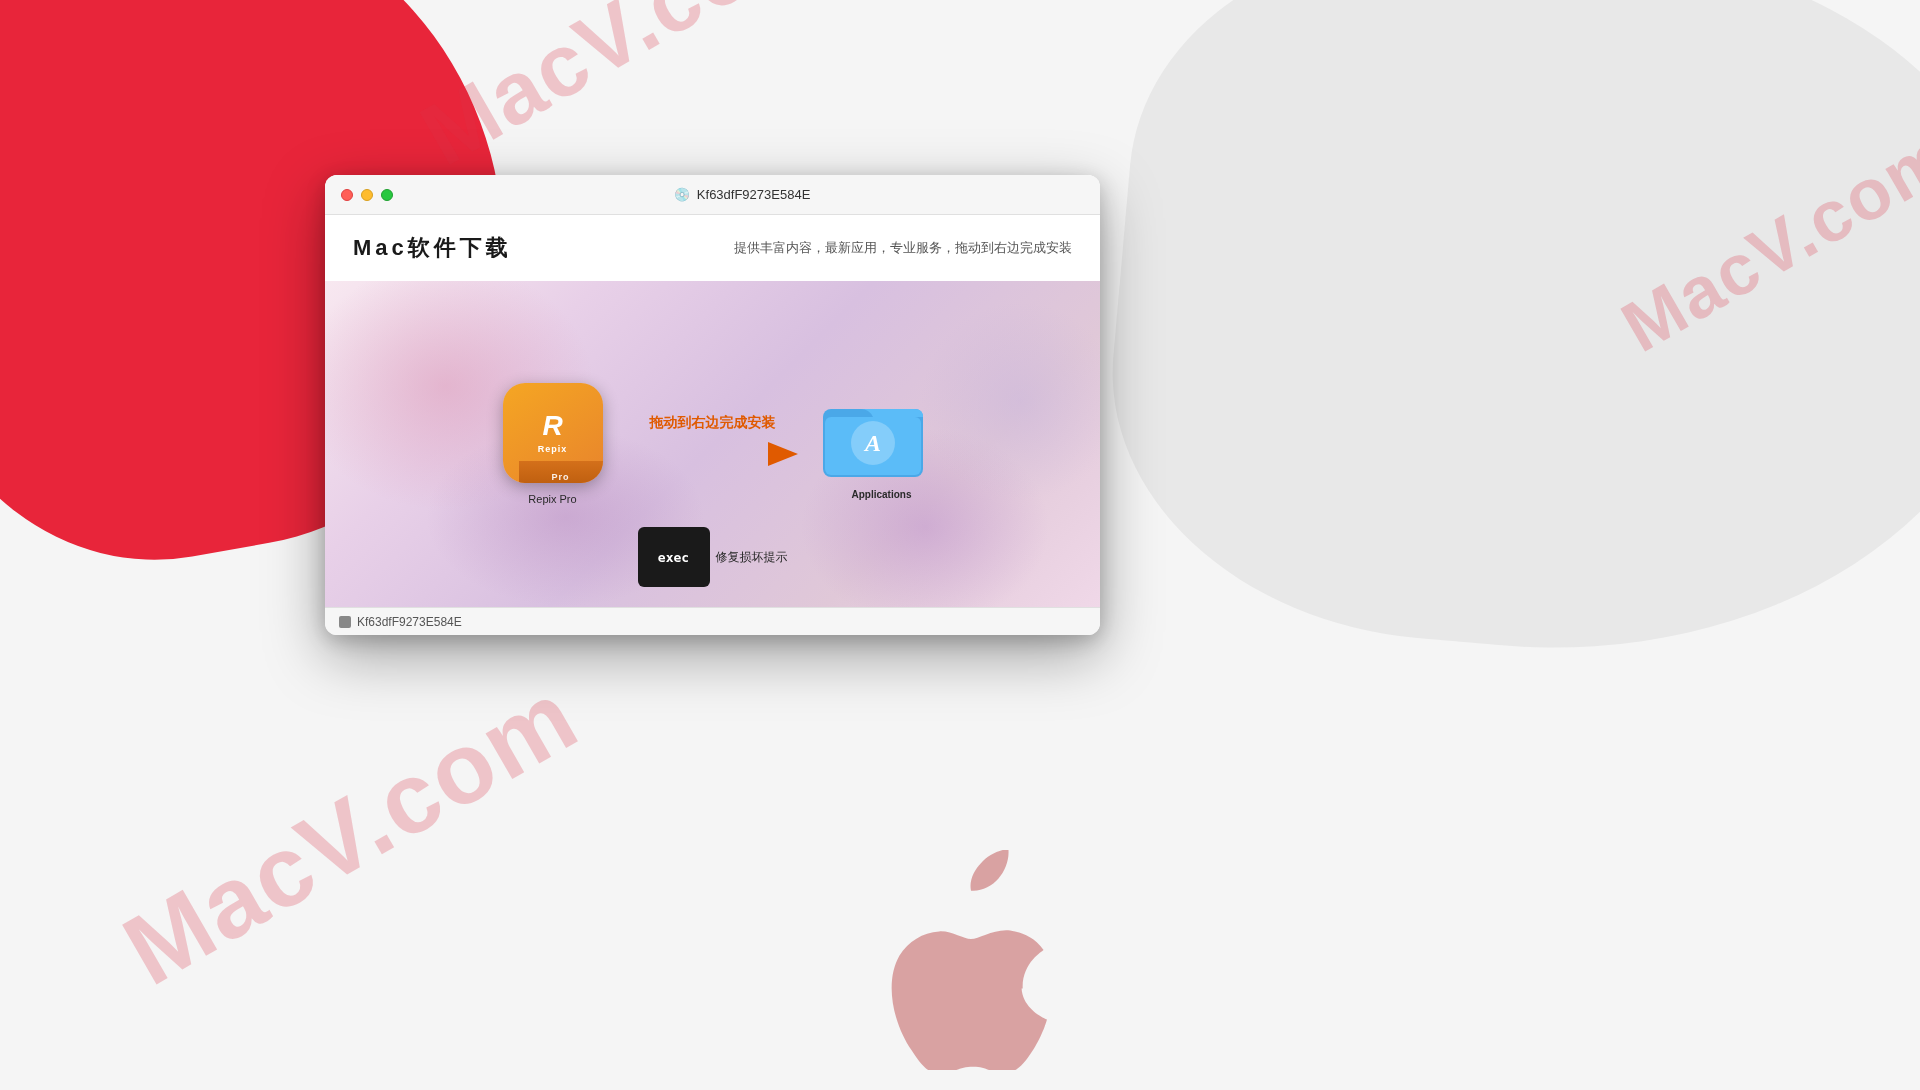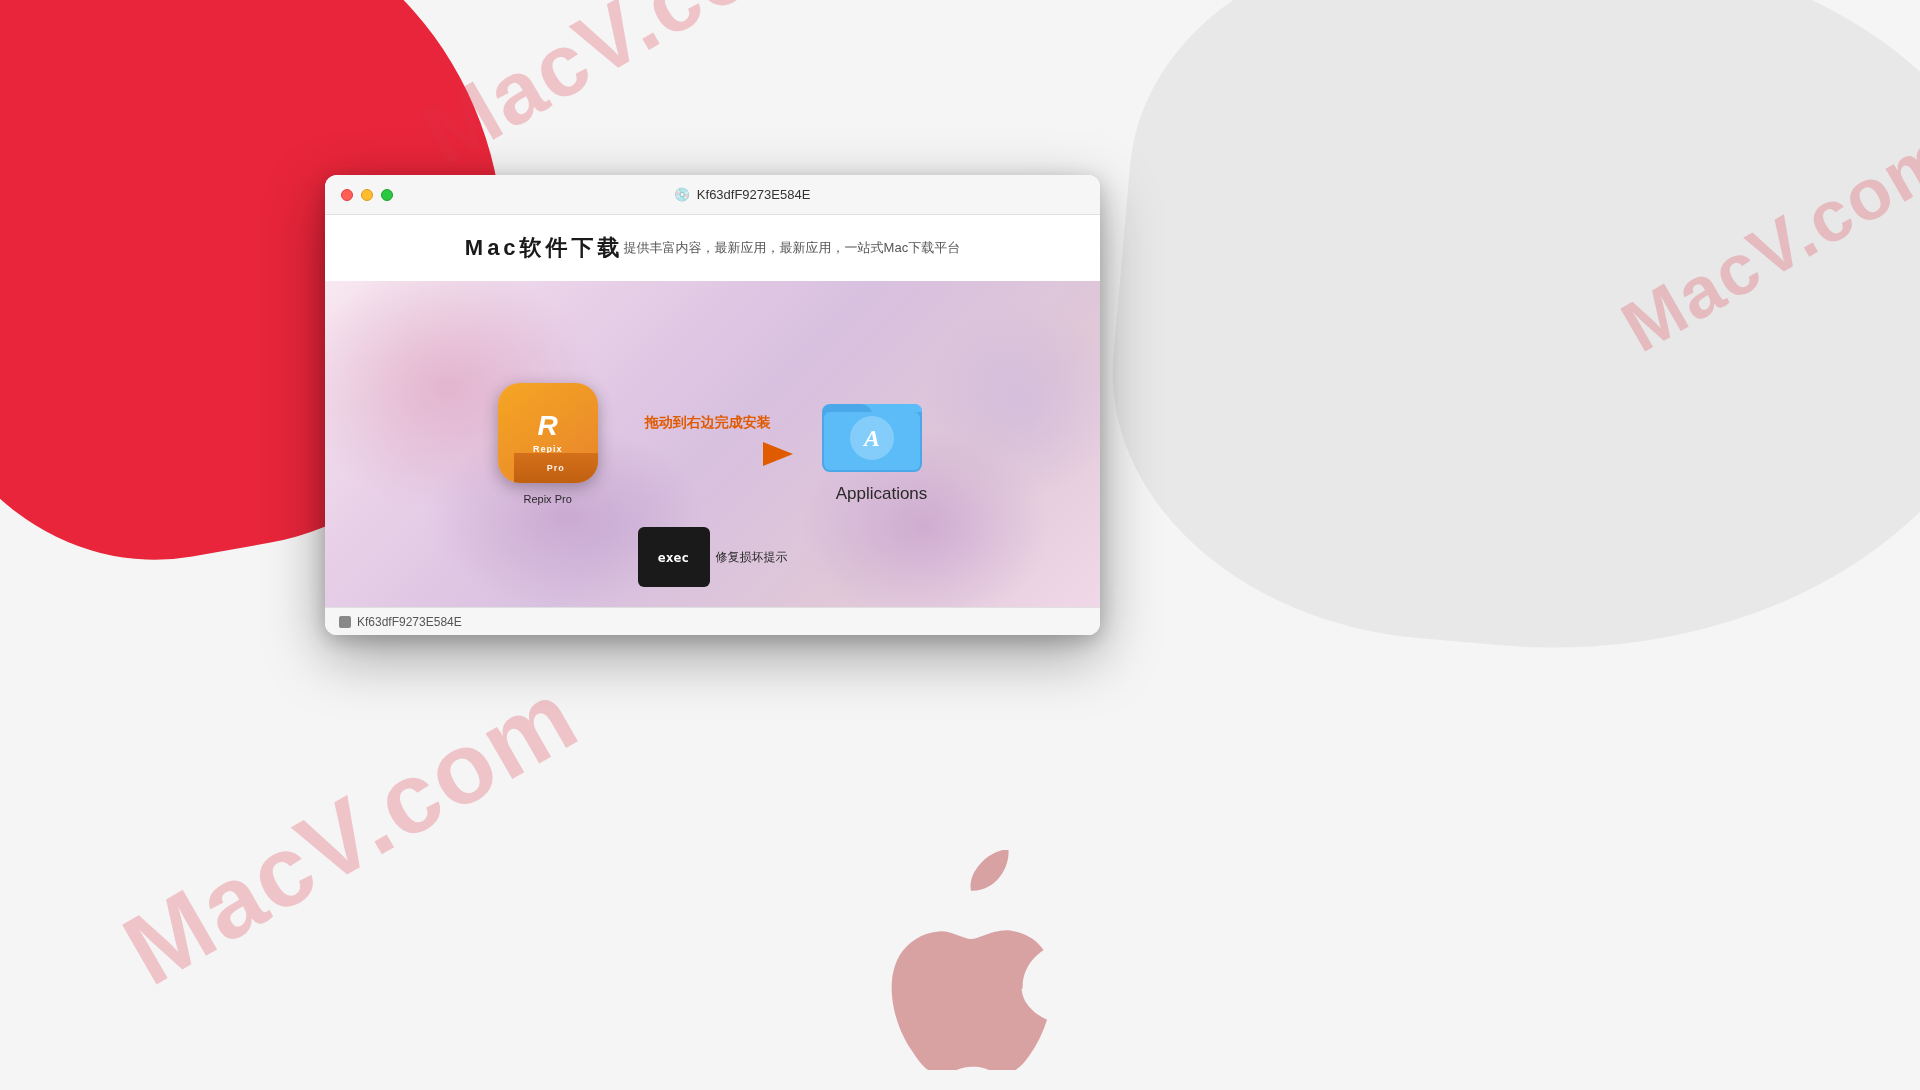--- a/index.html
+++ b/index.html
@@ -135,21 +135,21 @@
       justify-content: center;
       gap: 6px;
     }
 
     
     .header {
       background: white;
       padding: 18px 28px;
       display: flex;
       align-items: center;
-      justify-content: center;
+      justify-content: space-between;
       flex-shrink: 0;
     }
 
     .header-title {
       font-size: 22px;
       font-weight: 700;
       color: #1a1a1a;
       letter-spacing: 4px;
     }
 
@@ -250,24 +250,24 @@
       font-weight: 700;
       line-height: 1.2;
       text-align: center;
     }
 
     .app-icon-bottom-stripe {
       position: absolute;
       bottom: 0;
       left: 16px;
       right: 0;
-      height: 30px;
+      height: 22px;
       background: linear-gradient(to bottom, #d4701a, #c06010);
       display: flex;
-      align-items: center;
+      align-items: flex-end;
       justify-content: center;
     }
 
     .app-label {
       font-size: 11px;
       color: #2a2a2a;
       font-weight: 500;
     }
 
     
@@ -335,23 +335,23 @@
       height: 90px;
       position: relative;
     }
 
     .folder-icon svg {
       width: 100%;
       height: 100%;
     }
 
     .folder-label {
-      font-size: 17px;
+      font-size: 10px;
       color: #2a2a2a;
-      font-weight: 400;
+      font-weight: 700;
       margin-left: 18px;
     }
 
     
     .bottombar {
       height: 28px;
       background: #f6f6f6;
       border-top: 1px solid #e0e0e0;
       display: flex;
       align-items: center;
@@ -396,21 +396,21 @@
     <div class="traffic-light btn-minimize"></div>
     <div class="traffic-light btn-maximize"></div>
     <div class="titlebar-title">
       <span>💿</span>
       <span>Kf63dfF9273E584E</span>
     </div>
   </div>
 
   <div class="header">
     <div class="header-title">Mac软件下载</div>
-    <div class="header-subtitle">提供丰富内容，最新应用，最新应用，一站式Mac下载平台</div>
+    <div class="header-subtitle">提供丰富内容，最新应用，专业服务，拖动到右边完成安装</div>
   </div>
 
   <div class="content">
     <div class="content-blob-1"></div>
     <div class="content-blob-2"></div>
     <div class="content-blob-3"></div>
     <div class="content-blob-4"></div>
 
     <div class="installer-row">
 

